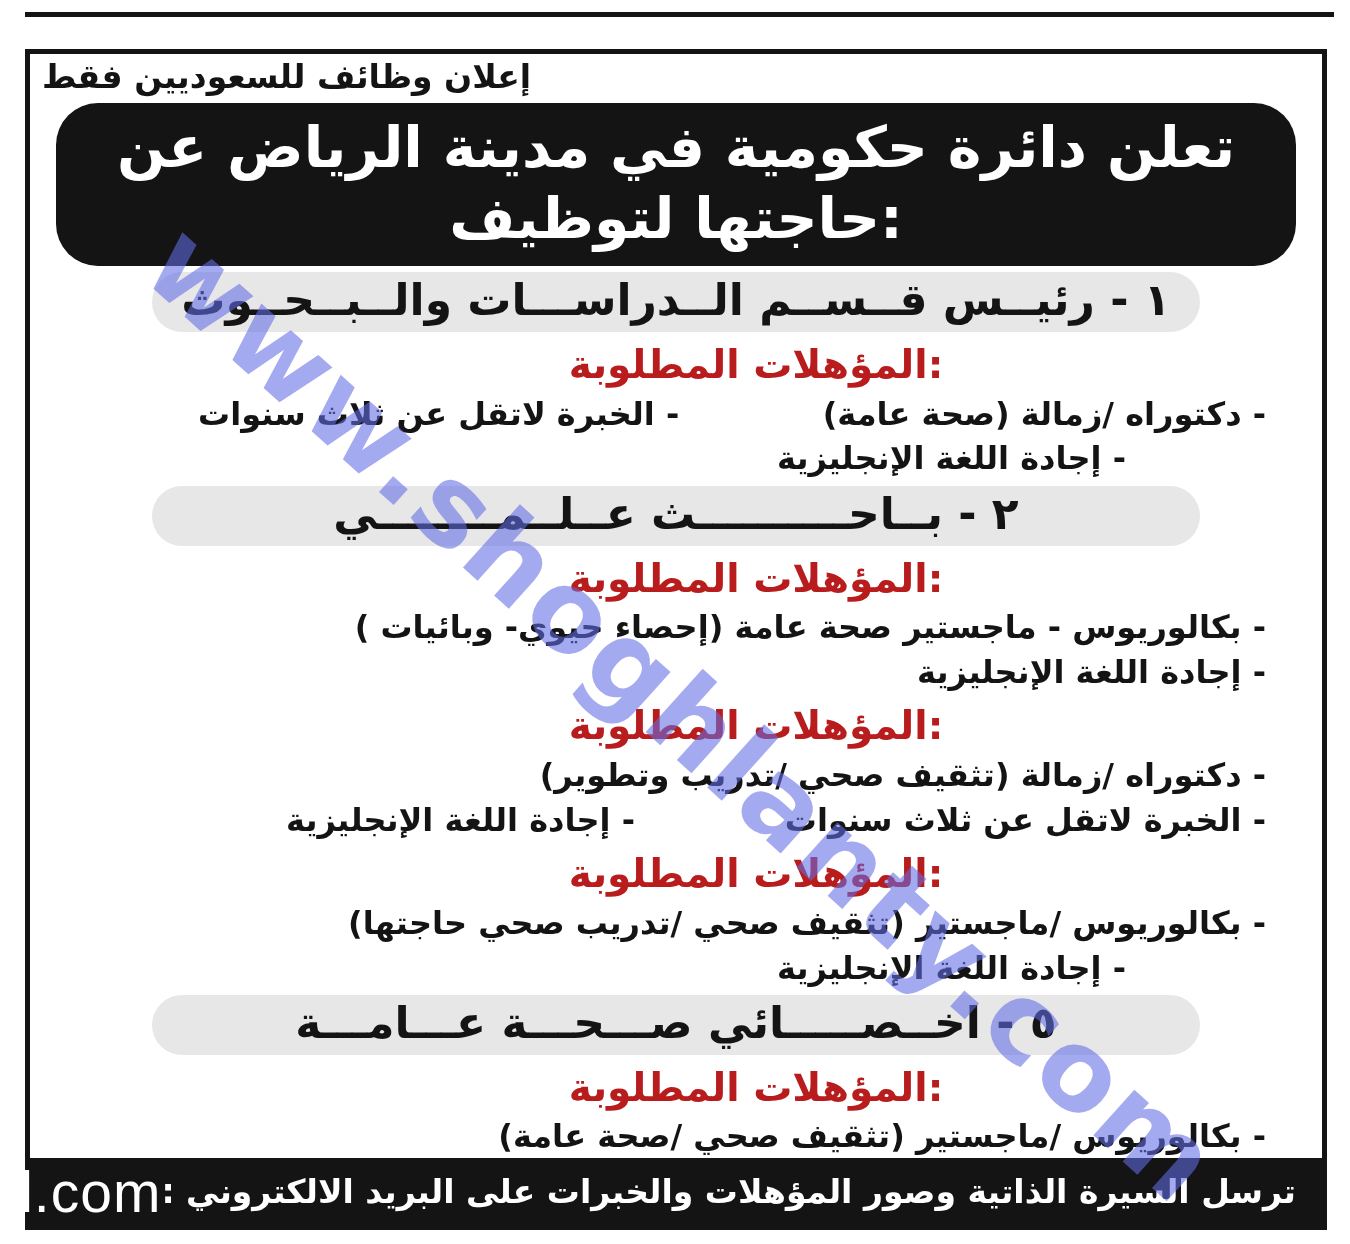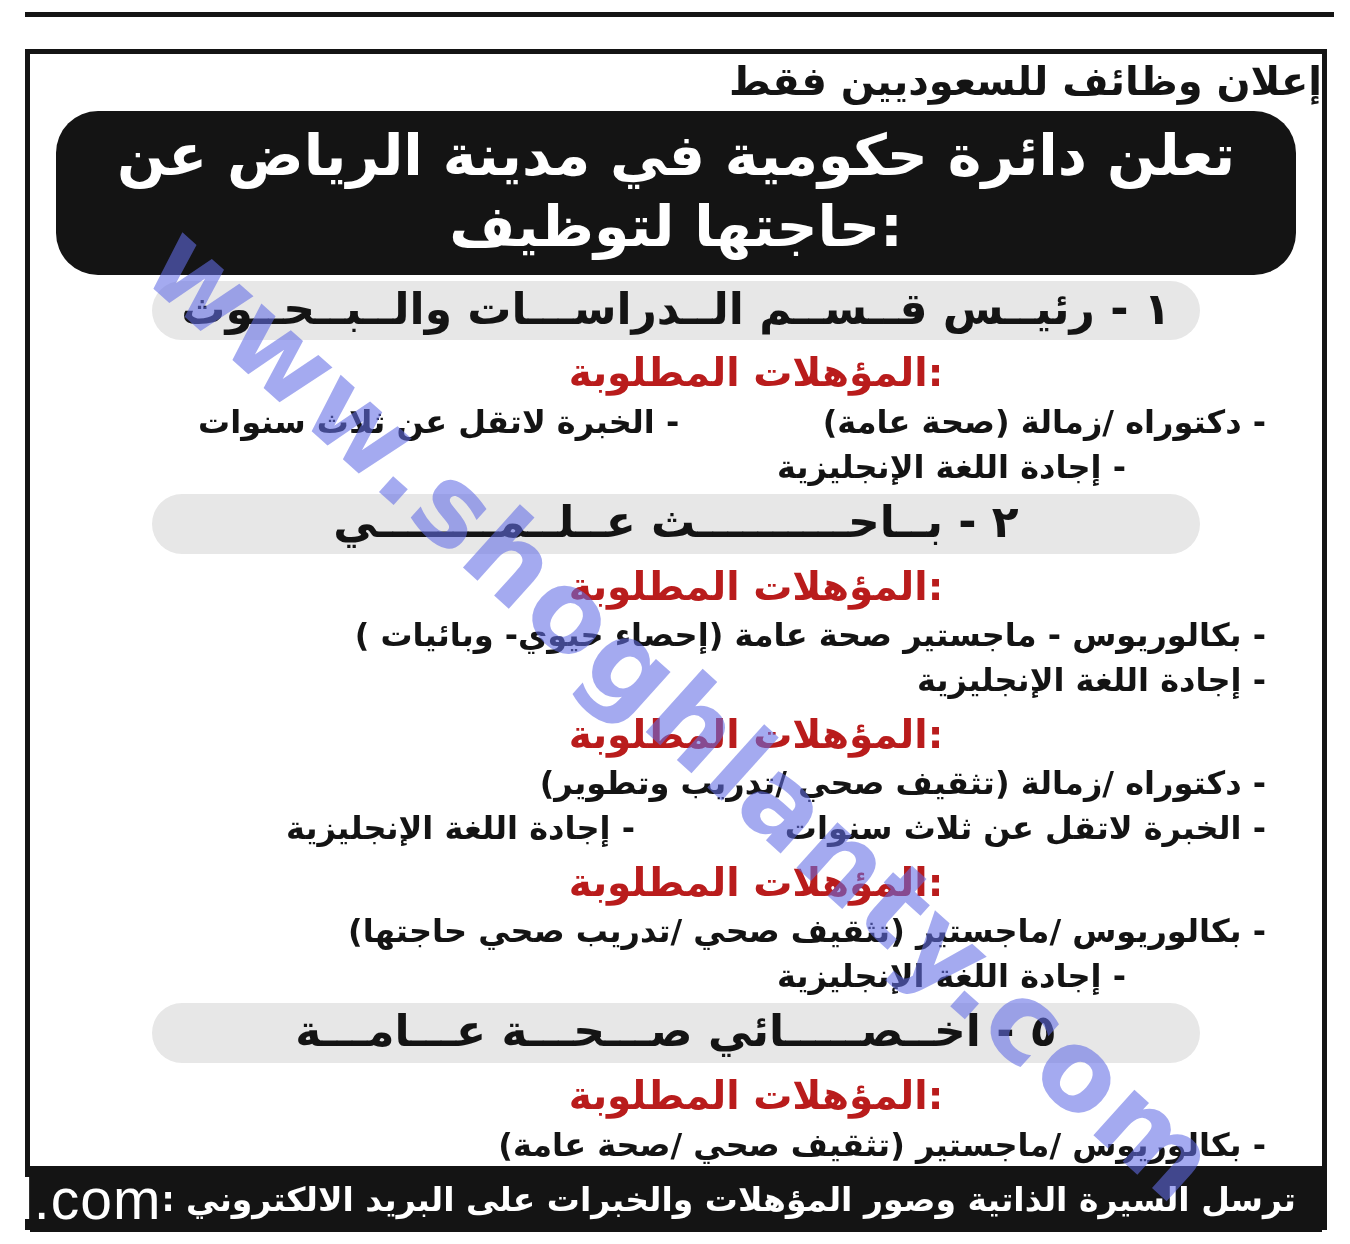--- a/index.html
+++ b/index.html
@@ -8,21 +8,21 @@
 
   .top-rule{position:absolute;left:25px;top:12px;width:1309px;height:5px;background:#141414;}
 
   .main-box{
     position:absolute;left:25px;top:49px;width:1302px;height:1181px;
     border:5px solid #141414;box-sizing:border-box;background:#ffffff;
     display:flex;flex-direction:column;
   }
 
   .ad-note{
-    margin-top:4px;text-align:right;font-weight:bold;font-size:40px;line-height:1.18;color:#141414;padding-left:12px;
+    margin-top:4px;text-align:left;font-weight:bold;font-size:33px;line-height:1.18;color:#141414;padding-left:12px;
   }
 
   .banner{
     margin:6px 26px 0;background:#141414;color:#ffffff;border-radius:42px;
     text-align:center;font-weight:bold;font-size:57px;line-height:1.25;padding:9px 12px 12px;
   }
 
   .sections{flex:1;display:flex;flex-direction:column;}
 
   .pill{

